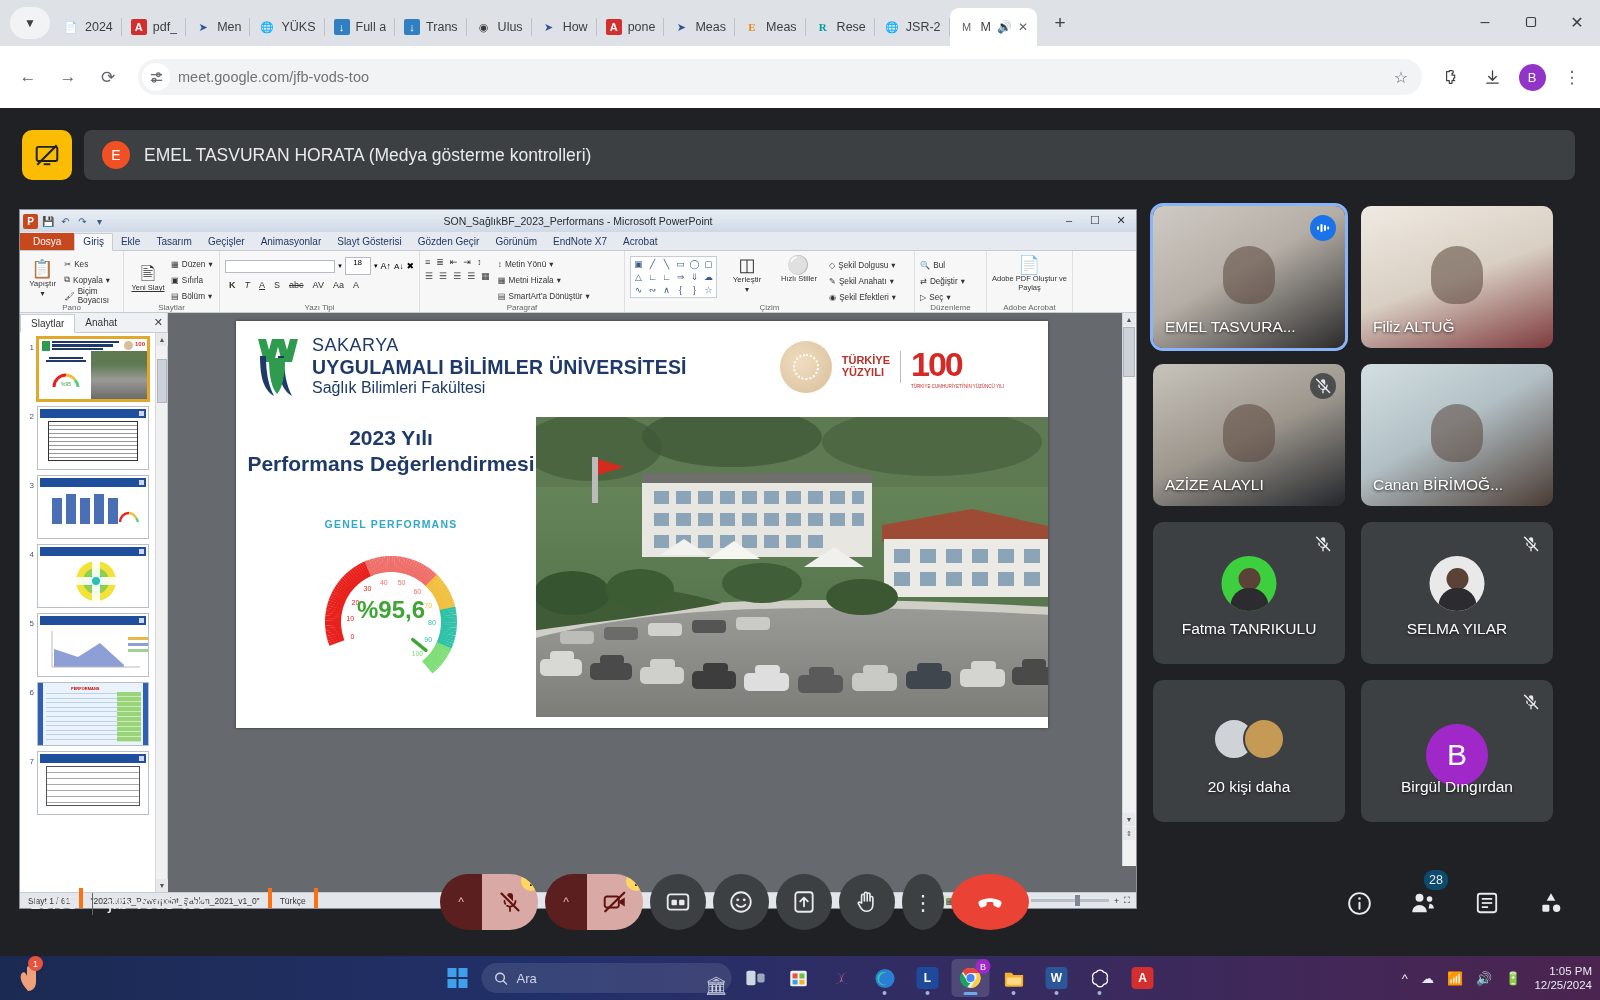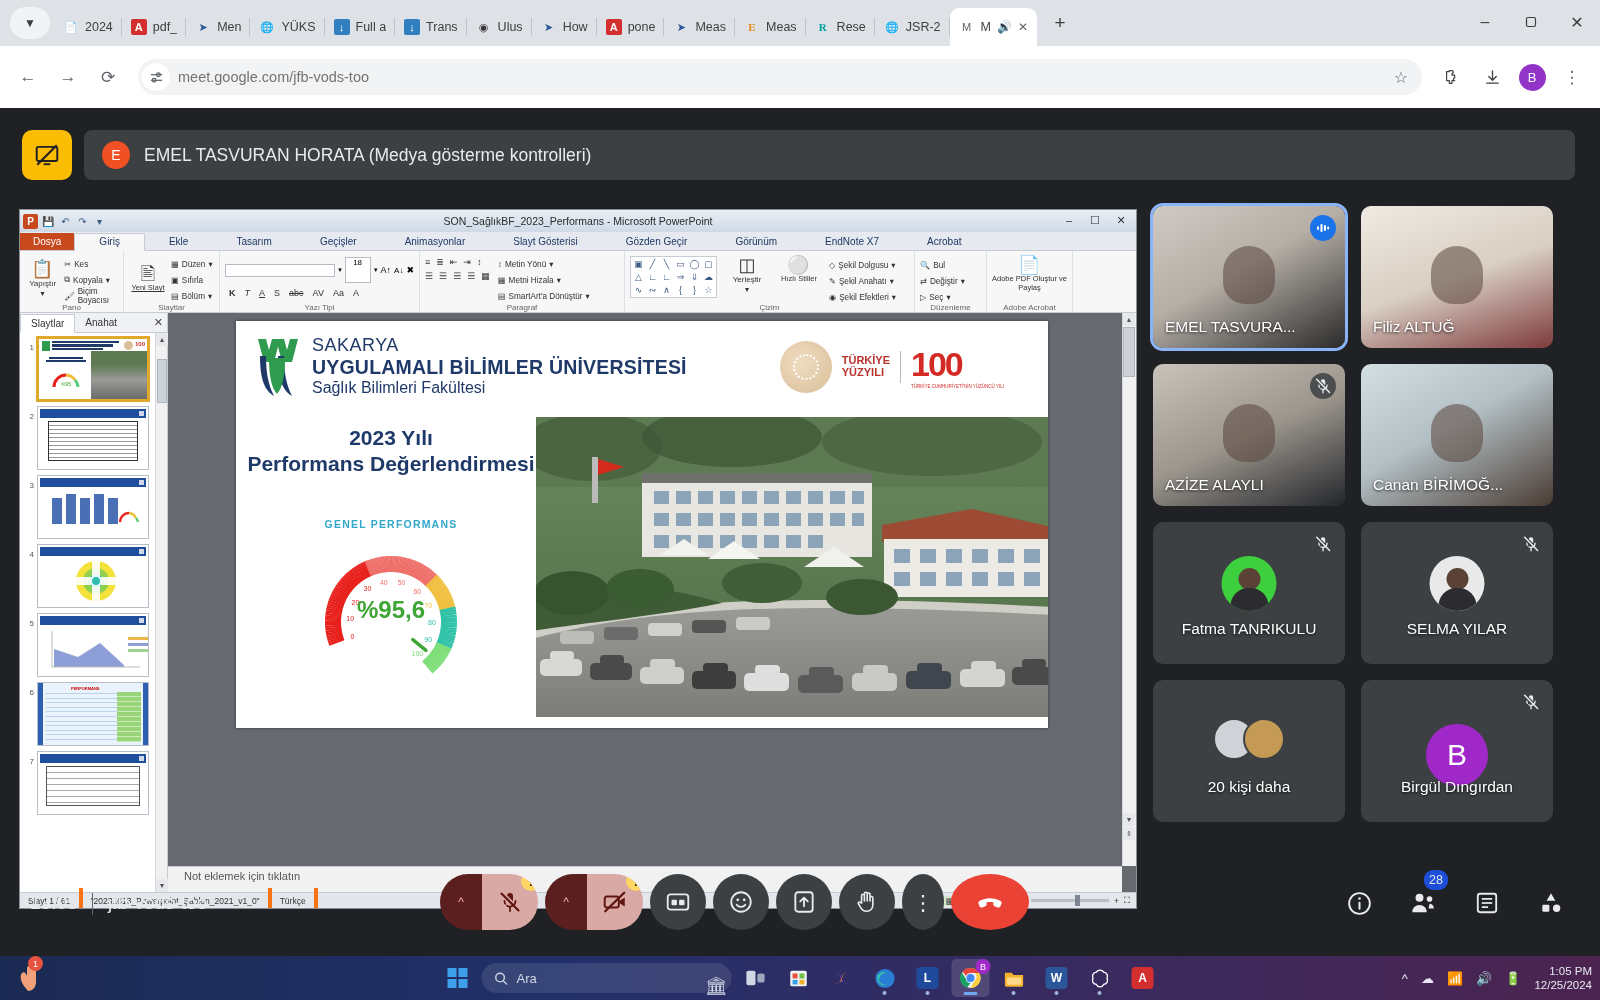--- a/index.html
+++ b/index.html
@@ -77,33 +77,33 @@
     height:22px; background:linear-gradient(#e9eff6,#cfd9e6);
     display:flex; align-items:center; position:relative; font-size:10.5px; color:#2b2b2b;
   }
   .qat { display:flex; align-items:center; gap:4px; padding-left:3px; }
   .pbadge { width:15px; height:15px; background:#c8481e; color:#fff; font-size:10px; border-radius:2px; display:flex; align-items:center; justify-content:center; font-weight:bold;}
   .qicon { font-size:10px; color:#3b5a84; width:13px; text-align:center; }
   .ppt-title-text { position:absolute; left:0; right:0; text-align:center; font-size:10.5px; }
   .ppt-wc { position:absolute; right:2px; top:0; display:flex; }
   .ppt-wcb { width:26px; height:20px; display:flex; align-items:center; justify-content:center; font-size:11px; color:#333; }
   .ppt-tabs { height:19px; background:#e6e9ef; display:flex; align-items:flex-end; font-size:10px; border-bottom:1px solid #c6cbd4; }
-  .ppt-tab { padding:2px 24px 3px; color:#1f3864; }
+  .ppt-tab { padding:2px 8px 3px; color:#1f3864; }
   .ppt-tab.file { background:#c8481e; color:#fff; padding:3px 13px; }
   .ppt-tab.sel { background:#f7f7f7; border:1px solid #c6cbd4; border-bottom:1px solid #f7f7f7; margin-bottom:-1px; border-radius:2px 2px 0 0;}
   .ribbon { height:62px; background:#f7f7f7; border-bottom:1px solid #c6cbd4; position:relative; display:flex; }
   .rgroup { position:relative; border-right:1px solid #dcdfe4; padding:2px 5px 0; display:flex; flex-direction:column; }
   .rglabel { position:absolute; bottom:0px; left:0; right:0; text-align:center; font-size:8px; color:#666; }
   .rrow { display:flex; align-items:center; gap:3px; font-size:8.2px; color:#333; height:14px; }
   .bigbtn { display:flex; flex-direction:column; align-items:center; justify-content:center; width:44px; font-size:8px; color:#333; gap:1px; }
   .bigbtn .gl { font-size:18px; line-height:18px; }
   .shapegrid { display:grid; grid-template-columns:repeat(6,13px); grid-auto-rows:12px; gap:1px; border:1px solid #c6cbd4; background:#fff; padding:1px; font-size:9px; color:#3b5a84; }
   .shapegrid span { display:flex; align-items:center; justify-content:center; }
   .fontbox { width:135px; height:13px; border:1px solid #b5bcc6; background:#fff; }
-  .sizebox { width:30px; height:26px; border:1px solid #b5bcc6; background:#fff; font-size:8px; text-align:right; padding-right:8px;}
+  .sizebox { width:30px; height:18px; border:1px solid #b5bcc6; background:#fff; font-size:8px; text-align:right; padding-right:8px;}
 
   .ppt-body { position:absolute; left:0; top:103px; right:0; bottom:16px; background:#f1f1f1; display:flex; }
   .slidepane { width:148px; background:#fff; border-right:1px solid #c6cbd4; position:relative; }
   .sp-tabs { height:20px; display:flex; align-items:center; border-bottom:1px solid #c6cbd4; background:#eff1f4; font-size:10px; position:relative; }
   .sp-tab { padding:3px 10px; color:#333; }
   .sp-tab.sel { background:#fff; border:1px solid #c6cbd4; border-bottom:1px solid #fff; margin-bottom:-1px; }
   .sp-close { position:absolute; right:4px; font-size:11px; color:#444; }
   .sp-list { position:absolute; top:20px; bottom:0; left:0; right:12px; overflow:hidden; padding:4px 2px; }
   .thumbrow { display:flex; align-items:flex-start; gap:3px; margin-bottom:5px; }
   .thumbnum { width:12px; text-align:right; font-size:8px; color:#555; padding-top:6px; }
@@ -170,21 +170,21 @@
   .ctrl-center { position:absolute; left:440px; top:26px; display:flex; align-items:center; gap:7px; }
   .split { display:flex; height:56px; border-radius:28px; overflow:hidden; position:relative; }
   .split .arrowp { width:42px; background:#5c1f1f; display:flex; align-items:center; justify-content:center; color:#f6aea9; font-size:12px; }
   .split .mainp { width:56px; background:#d9a9a5; display:flex; align-items:center; justify-content:center; color:#601410; }
   .warnbadge { position:absolute; right:-3px; top:-3px; width:20px; height:20px; border-radius:50%; background:#fdd663; color:#3c2b00; font-size:13px; font-weight:bold; display:flex; align-items:center; justify-content:center; }
   .cbtn { width:56px; height:56px; border-radius:50%; background:#3c4043; display:flex; align-items:center; justify-content:center; color:#e8eaed; }
   .cbtn.slim { width:42px; }
   .cbtn.hangup { width:78px; background:#ea4335; }
   .ctrl-right { position:absolute; right:26px; top:32px; display:flex; align-items:center; gap:18px; }
   .rbtn { width:46px; height:46px; border-radius:50%; display:flex; align-items:center; justify-content:center; color:#e8eaed; position:relative; }
-  .cntbadge { position:absolute; right:-2px; top:-10px; background:#1d4ed8; color:#e8eaed; border-radius:9px; min-width:24px; height:20px; font-size:12.5px; display:flex; align-items:center; justify-content:center; padding:0 5px; }
+  .cntbadge { position:absolute; right:-2px; top:-10px; background:#0c4a6e; color:#e8eaed; border-radius:9px; min-width:24px; height:20px; font-size:12.5px; display:flex; align-items:center; justify-content:center; padding:0 5px; }
 
   
   .taskbar { position:absolute; left:0; bottom:0; width:1600px; height:44px;
     background:linear-gradient(90deg,#1b2a52 0%,#22306a 35%,#3a2a5e 70%,#4c2450 100%); }
   .tb-center { position:absolute; left:50%; transform:translateX(-50%); top:0; height:44px; display:flex; align-items:center; gap:5px; }
   .tb-item { width:38px; height:38px; display:flex; align-items:center; justify-content:center; position:relative; border-radius:5px; }
   .tb-item.active { background:rgba(255,255,255,.14); }
   .tb-dot { position:absolute; bottom:2px; left:50%; transform:translateX(-50%); width:4px; height:4px; border-radius:50%; background:#9fb4d6; }
   .tb-dot.wide { width:14px; height:3px; border-radius:2px; background:#6fa8ec; }
   .tb-search { width:250px; height:30px; border-radius:16px; background:rgba(255,255,255,.10); display:flex; align-items:center; gap:8px; padding:0 12px; color:#cfd6e4; font-size:13px; position:relative; }
@@ -1018,23 +1018,20 @@
             </div>
           </div>
 
           <div class="ea-scroll">
             <div class="ea-arrow" style="top:0;">▲</div>
             <div class="ea-sbthumb"></div>
             <div class="ea-arrow" style="bottom:40px;">▼</div>
             <div class="ea-arrow" style="bottom:26px;">⇕</div>
           </div>
 
-          <div class="notes">
-            <div class="notes-text">Not eklemek için tıklatın</div>
-          </div>
         </div>
       </div>
 
       <div class="ppt-status">
         <div class="st-seg">Slayt 1 / 61</div>
         <div class="st-seg">"20231013_Powerpoint_Şablon_2021_v1_0"</div>
         <div class="st-seg">Türkçe</div>
         <div class="st-right">
           <span style="background:#d6e7c9; padding:0 3px;">▦</span>
           <span>☷</span>

